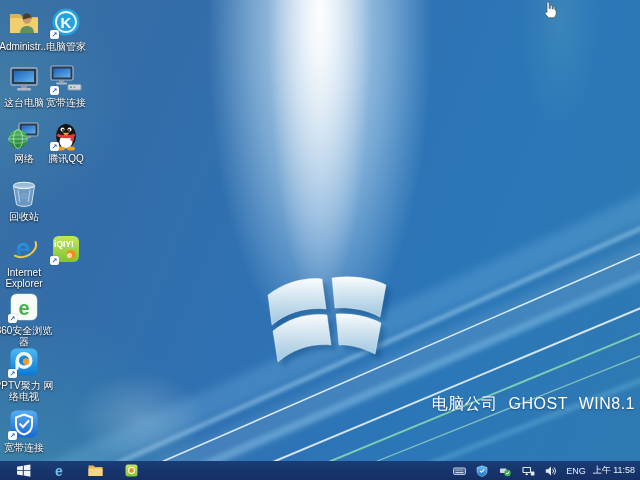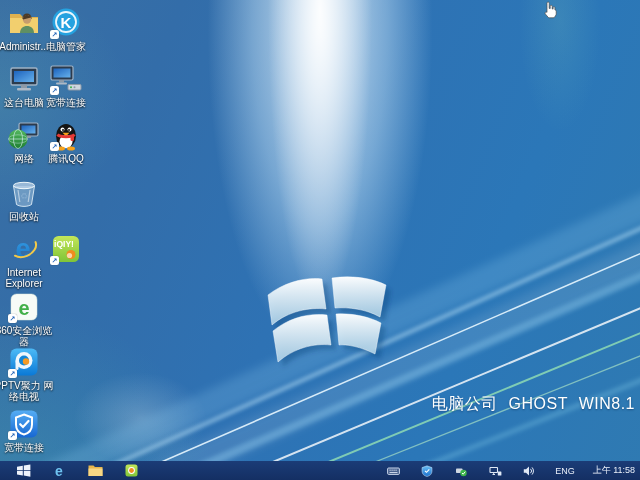--- a/index.html
+++ b/index.html
@@ -27,21 +27,21 @@
   .badge{position:absolute;left:1px;bottom:1px;width:9px;height:9px;background:#fff;border-radius:2px;
     display:flex;align-items:center;justify-content:center;font-size:7px;line-height:7px;color:#1a5db4;
     font-weight:bold;box-shadow:0 0 1px rgba(0,0,0,.5);}
   .c1{left:-6px}.c2{left:36px}
   .r1{top:6px}.r2{top:62px}.r3{top:118px}.r4{top:176px}.r5{top:232px}.r6{top:290px}.r7{top:345px}.r8{top:407px}
   
   .taskbar{position:absolute;left:0;bottom:0;width:640px;height:19px;background:linear-gradient(#1b3c77,#142f63);
     display:flex;align-items:center;padding:0 5px 0 15px;}
   .tb-left{display:flex;align-items:center;gap:20px;}
   .tb-btn{display:flex;align-items:center;justify-content:center;width:16px;height:16px;}
-  .tb-right{margin-left:auto;display:flex;align-items:center;gap:18px;justify-content:flex-end;}
+  .tb-right{margin-left:auto;display:flex;align-items:center;gap:7px;justify-content:flex-end;}
   .tray-txt{color:#e9eff9;font-size:9px;white-space:nowrap;}
   .ie-e{color:#6ec2f0;font-size:14px;font-weight:bold;line-height:14px;}
 </style>
 </head>
 <body>
 
 <div class="desktop">
 
   
   <svg width="0" height="0" aria-hidden="true">

